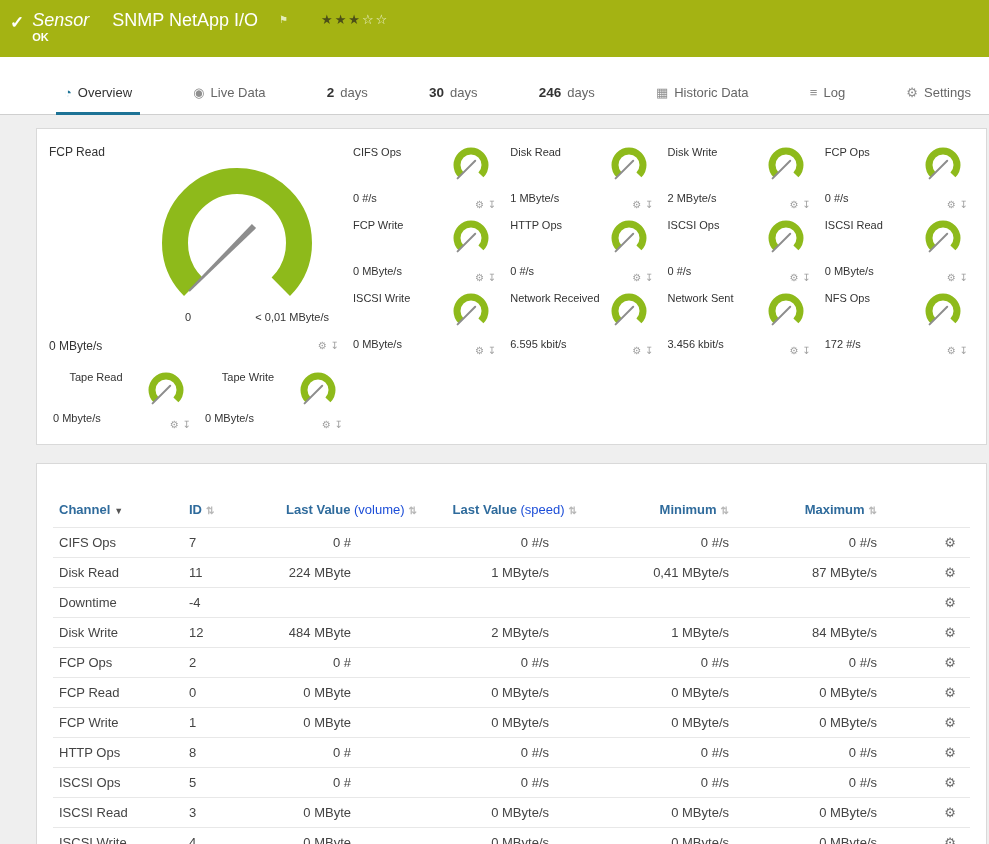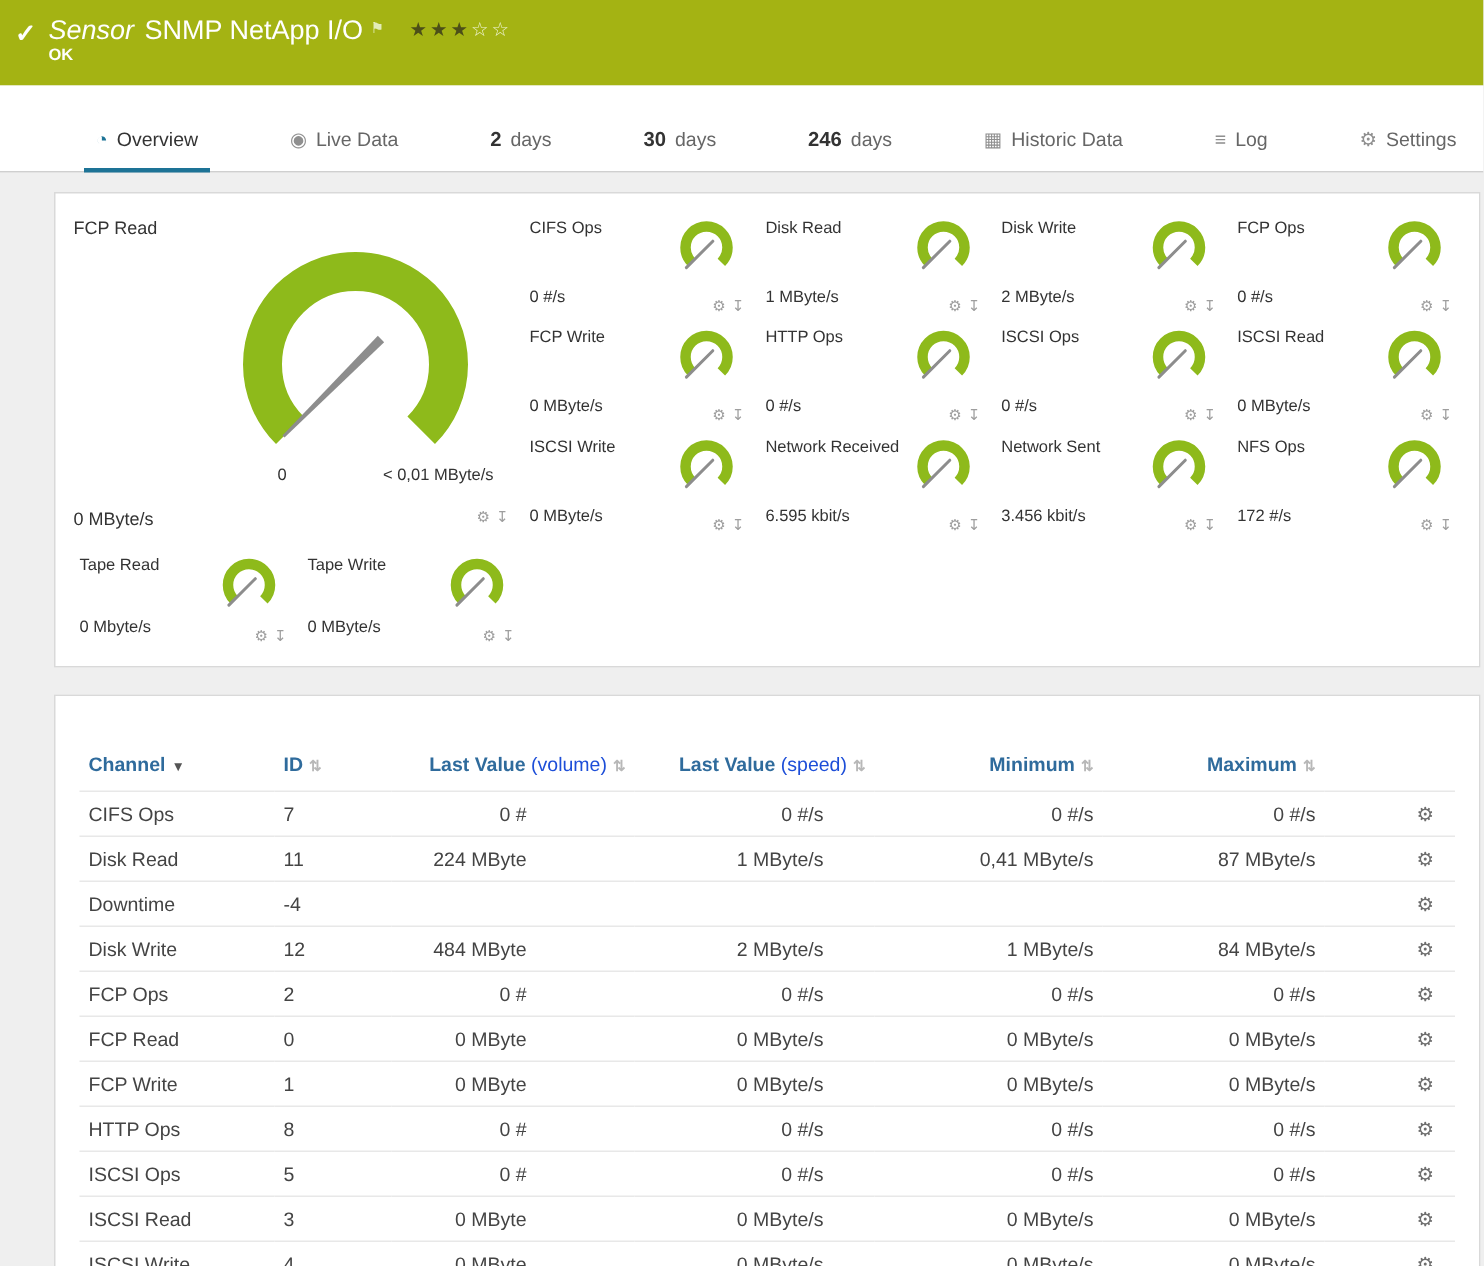--- a/index.html
+++ b/index.html
@@ -3,21 +3,21 @@
 <meta charset="utf-8">
 <style>
   * { box-sizing: border-box; margin: 0; padding: 0; }
   html, body { width: 989px; height: 844px; overflow: hidden; }
   body { font-family: "Liberation Sans", sans-serif; background: #efefef; color: #333; }
 
   
   .topbar { background: #a4b313; height: 57px; padding: 9px 12px 4px 10px; display: flex; align-items: flex-start; gap: 8px; }
   .check-icon { color: #fff; font-size: 17px; font-weight: bold; margin-top: 3px; }
   .topbar-text { display: flex; flex-direction: column; }
-  .title-line { display: flex; align-items: center; gap: 7px; color: #fff; font-size: 18px; line-height: 22px; }
+  .title-line { display: flex; align-items: center; gap: 23px; color: #fff; font-size: 18px; line-height: 22px; }
   .sensor-kind { font-style: italic; }
   .flag-icon { color: #e3ecb8; font-size: 10px; align-self: flex-start; margin-left: -2px; }
   .stars { margin-left: 10px; font-size: 13px; letter-spacing: 2px; }
   .stars .filled { color: #4c4f18; }
   .stars .empty { color: #eef3d2; }
   .status-line { color: #fff; font-size: 11px; font-weight: bold; margin-top: 0; }
 
   
   .tabbar { background: #fff; border-bottom: 1px solid #cfcfcf; padding: 14px 10px 0 56px; display: flex; justify-content: space-between; align-items: flex-end; height: 58px; }
   .tab { display: flex; align-items: center; gap: 6px; font-size: 13px; color: #666; padding: 6px 8px 12px 8px; border-bottom: 3px solid transparent; margin-bottom: -1px; cursor: pointer; white-space: nowrap; }
@@ -43,21 +43,21 @@
   .cell-icons span { cursor: pointer; }
   .big-icons { position: absolute; right: 8px; bottom: 4px; }
 
   .small-grid { flex: 1; display: grid; grid-template-columns: repeat(4, 1fr); grid-auto-rows: 73px; }
   .gauge-cell { position: relative; padding: 5px 8px 4px 6px; }
   .gauge-cell .gauge-title { padding-right: 52px; }
   .gauge-cell .gauge-value { position: absolute; left: 6px; bottom: 10px; }
   .small-gauge-svg { position: absolute; top: 4px; right: 12px; }
   .gauge-cell .cell-icons { position: absolute; right: 8px; bottom: 4px; }
 
-  .tape-row { margin-top: 6px; display: grid; grid-template-columns: 152px 152px; grid-auto-rows: 68px; }
+  .tape-row { margin-top: 6px; display: grid; grid-template-columns: 152px 152px; grid-auto-rows: 68px; text-align: center; }
 
   
   .table-card { padding: 30px 16px 8px 16px; min-height: 394px; }
   table { width: 100%; border-collapse: collapse; table-layout: fixed; font-size: 13px; color: #444; }
   th { color: #2f6b9c; font-weight: bold; text-align: left; padding: 8px 6px 10px 6px; white-space: nowrap; }
   th.num { text-align: right; }
   th .sub { color: #1d4ed8; font-weight: normal; }
   th .sort { color: #b8b8b8; font-size: 10px; margin-left: 4px; }
   th .sort-active { color: #555; font-size: 9px; margin-left: 4px; }
   td { padding: 7px 6px; border-top: 1px solid #e8e8e8; white-space: nowrap; overflow: hidden; }

